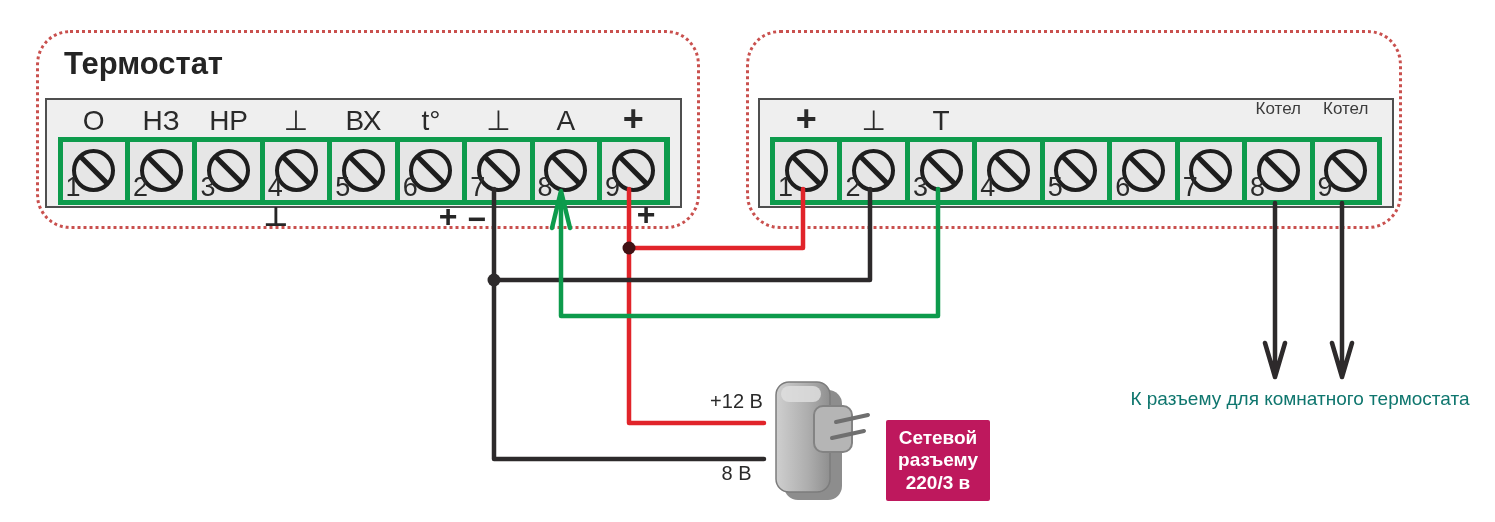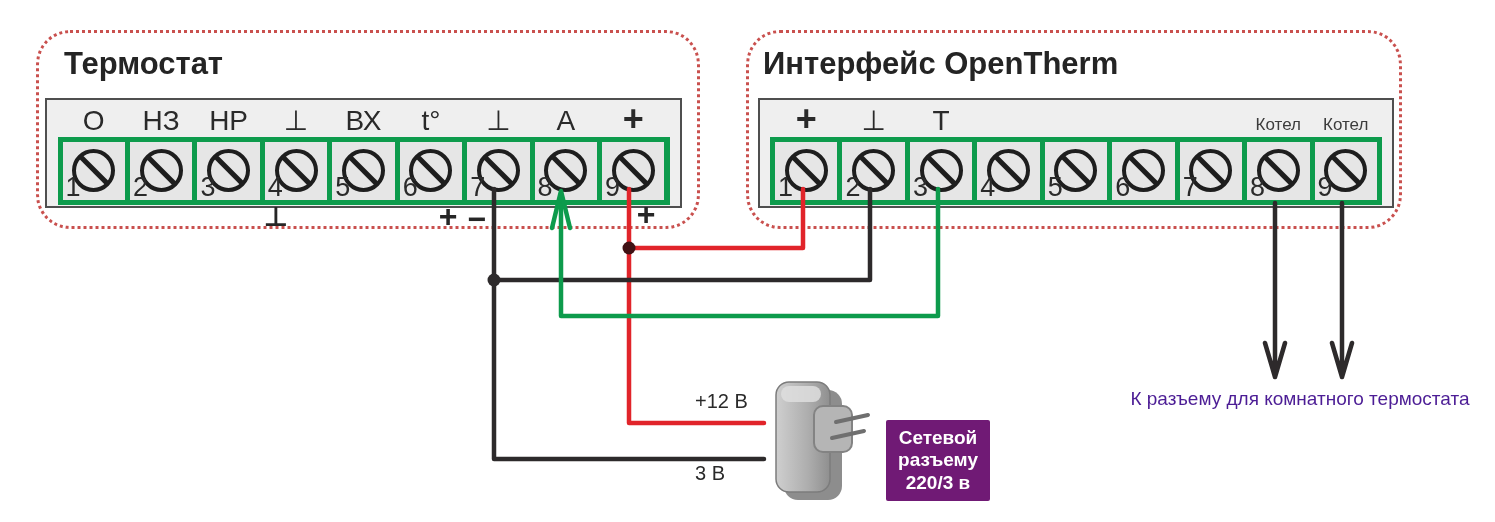--- a/index.html
+++ b/index.html
@@ -26,21 +26,21 @@
     border:2.5px solid #4f4f4f;box-sizing:border-box;
   }
   #block-thermostat{left:45px;width:637px;}
   #block-opentherm{left:758px;width:636px;}
   .labels-row{
     display:flex;gap:5px;width:612px;margin:0 auto;height:37px;
     align-items:flex-end;padding:0 5px;box-sizing:border-box;
   }
   .lbl{flex:1;text-align:center;font-size:28px;line-height:1;color:#2a2a2a;padding-bottom:2px;}
   .lbl.big{font-size:36px;font-weight:bold;padding-bottom:0;}
-  .lbl.small{font-size:17px;color:#3c3c3c;padding-bottom:4px;white-space:nowrap;}
+  .lbl.small{font-size:17px;color:#3c3c3c;padding-bottom:20px;white-space:nowrap;}
   .strip{
     width:612px;height:68px;margin:0 auto;background:#0d9b4c;
     display:flex;gap:5px;padding:5px;box-sizing:border-box;
   }
   .cell{flex:1;background:#e6e6e6;position:relative;}
   .cell .num{
     position:absolute;left:3px;bottom:-3px;font-size:27px;color:#2a2a2a;line-height:1.1;
   }
   .screw{
     display:block;width:35px;height:35px;margin:7px auto 0;border:4px solid #1e1e1e;
@@ -58,45 +58,44 @@
   .w.blk{stroke:#2d2a2b;}
   .w.grn{stroke:#0d9b4c;}
 
   
   .mark{position:absolute;font-weight:bold;line-height:1;text-align:center;color:#262626;}
   #mark-ground{left:256px;top:204px;width:40px;font-size:27px;}
   #mark-plus7{left:432px;top:200px;width:32px;font-size:32px;}
   #mark-minus7{left:461px;top:203px;width:32px;font-size:32px;}
   #mark-plus9{left:630px;top:198px;width:32px;font-size:32px;}
 
-  .volt-label{position:absolute;width:83px;text-align:left;font-size:20px;color:#2a2a2a;}
+  .volt-label{position:absolute;width:83px;text-align:center;font-size:20px;color:#2a2a2a;}
   #label-12v{left:695px;top:390px;}
   #label-0v{left:695px;top:462px;}
 
   .adapter-svg{position:absolute;left:770px;top:372px;width:120px;height:140px;}
   .adapter-box{
-    position:absolute;left:886px;top:420px;width:104px;background:#701a75;color:#ffffff;
+    position:absolute;left:886px;top:420px;width:104px;background:#be185d;color:#ffffff;
     font-size:19px;font-weight:bold;line-height:1.18;text-align:center;
     padding:7px 4px;box-sizing:border-box;border-radius:2px;
   }
   .boiler-note{
     position:absolute;left:1105px;top:387px;width:390px;text-align:center;
-    font-size:19px;color:#4c1d95;line-height:1.22;
+    font-size:19px;color:#0f766e;line-height:1.22;
   }
 </style>
 </head>
 <body>
 
 <div class="canvas">
 
   <div class="dotted-panel" id="panel-thermostat"></div>
   <div class="dotted-panel" id="panel-opentherm"></div>
 
   <div class="panel-title" id="title-thermostat">Термостат</div>
-  <div class="panel-title" id="title-opentherm">Интерфейс OpenTherm</div>
 
   <div class="terminal-block" id="block-thermostat">
     <div class="labels-row">
       <span class="lbl">О</span>
       <span class="lbl">НЗ</span>
       <span class="lbl">НР</span>
       <span class="lbl">⊥</span>
       <span class="lbl">ВХ</span>
       <span class="lbl">t°</span>
       <span class="lbl">⊥</span>
@@ -210,21 +209,21 @@
     </defs>
     <rect x="14" y="18" width="58" height="110" rx="14" fill="#8d8d8d"></rect>
     <rect x="6" y="10" width="54" height="110" rx="13" fill="url(#gbody)" stroke="#7c7c7c" stroke-width="1.5"></rect>
     <rect x="11" y="14" width="40" height="16" rx="8" fill="#dedede" opacity="0.85"></rect>
     <rect x="44" y="34" width="38" height="46" rx="9" fill="#b5b5b5" stroke="#838383" stroke-width="2"></rect>
     <line x1="66" y1="50" x2="98" y2="43" stroke="#6f6f6f" stroke-width="4" stroke-linecap="round"></line>
     <line x1="62" y1="66" x2="94" y2="59" stroke="#6f6f6f" stroke-width="4" stroke-linecap="round"></line>
   </svg>
 
   <div class="volt-label" id="label-12v">+12 В</div>
-  <div class="volt-label" id="label-0v">3 В</div>
+  <div class="volt-label" id="label-0v">8 В</div>
 
   <div class="adapter-box">
     <div>Сетевой</div>
     <div>разъему</div>
     <div>220/3 в</div>
   </div>
 
   <div class="boiler-note">
     <div>К разъему для комнатного термостата</div>
   </div>

